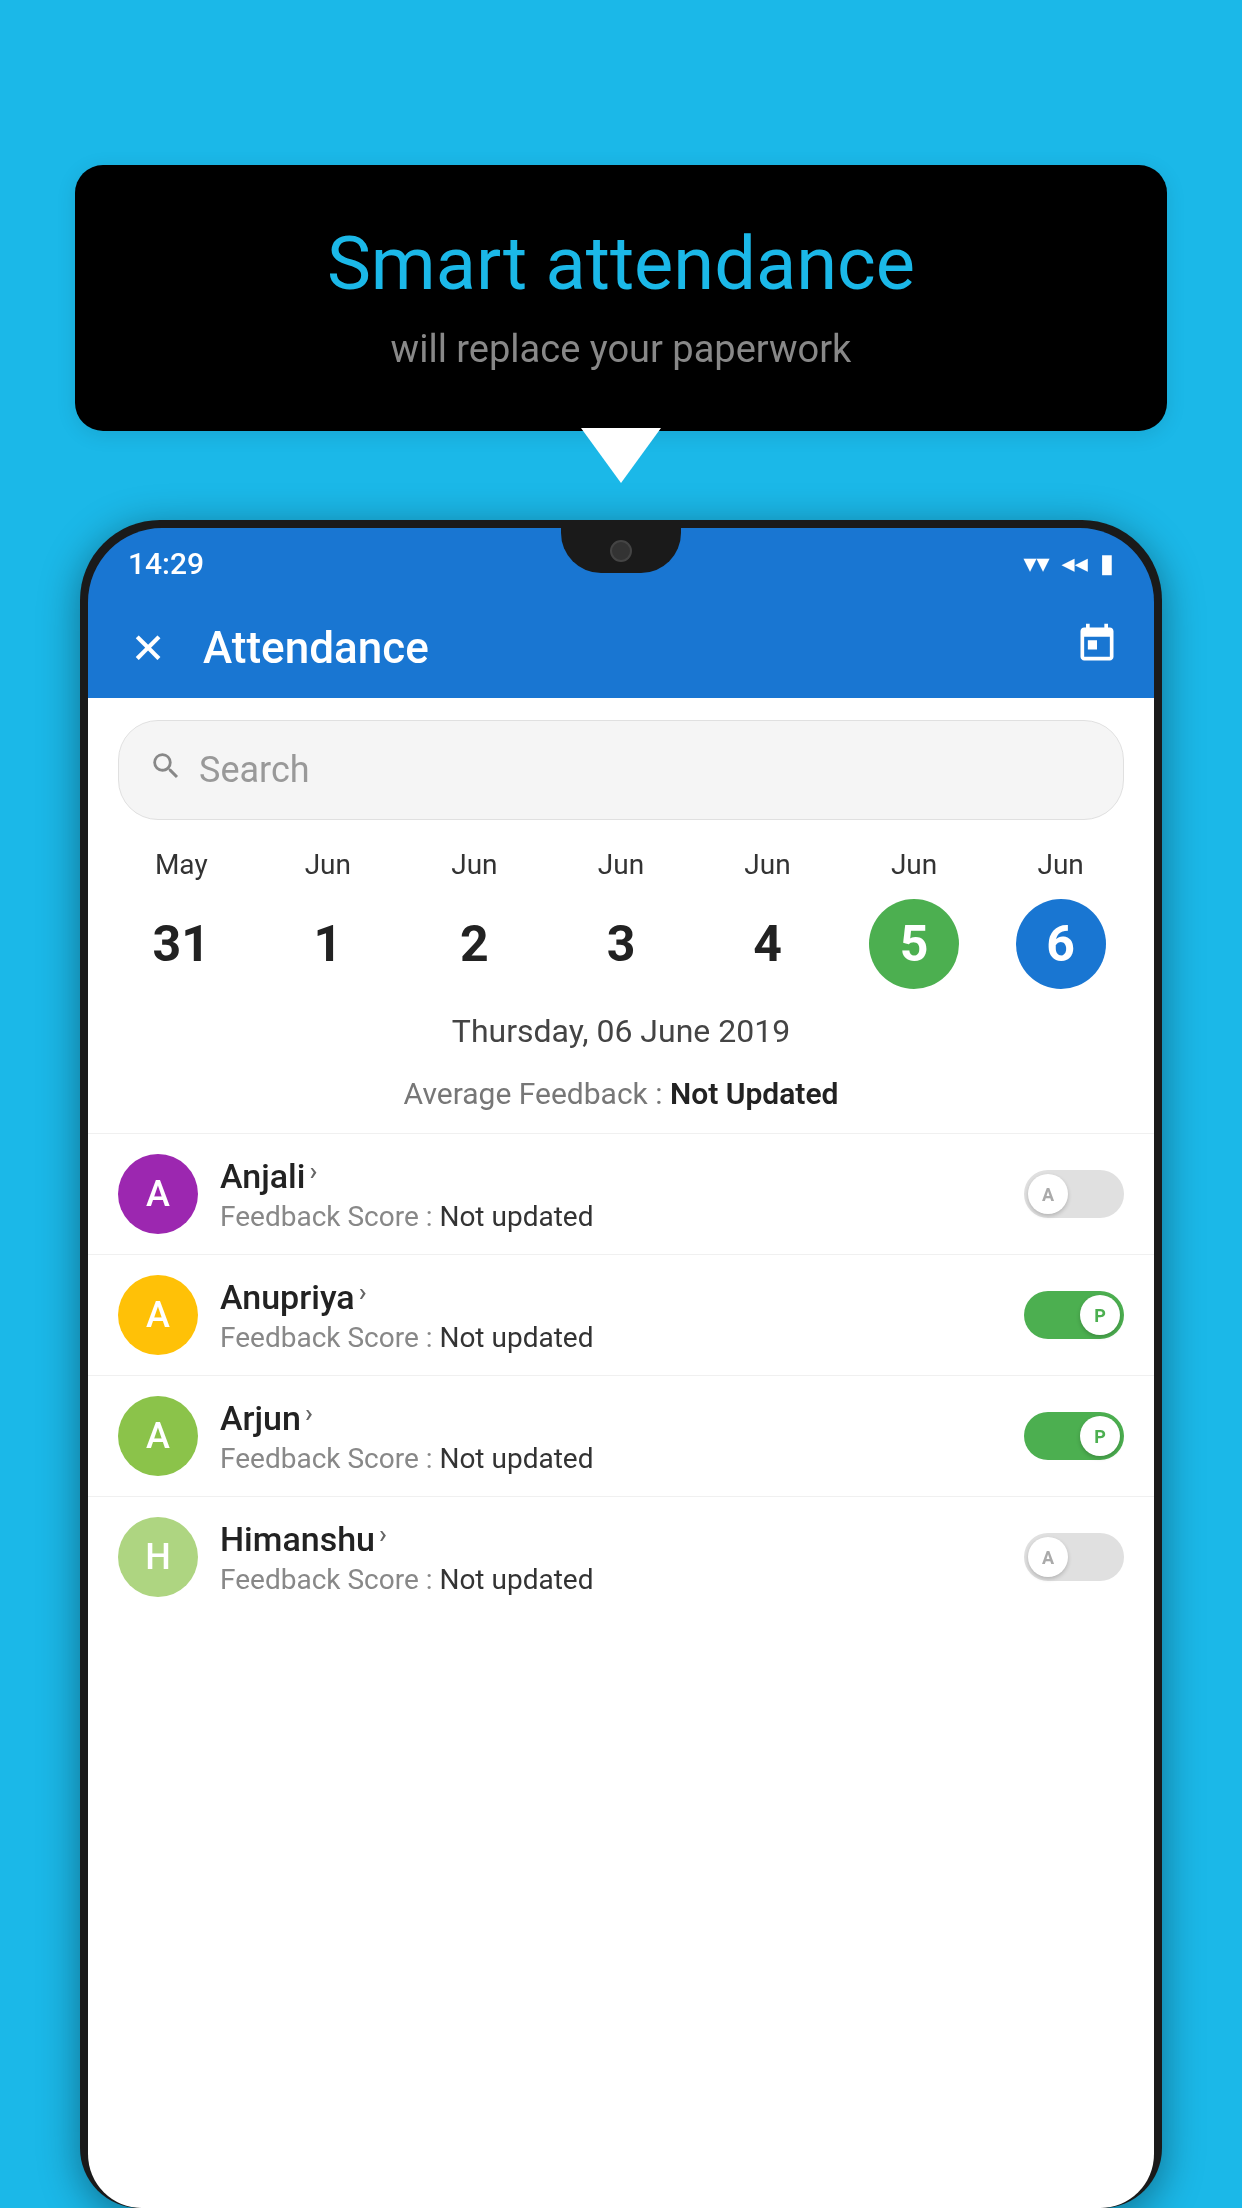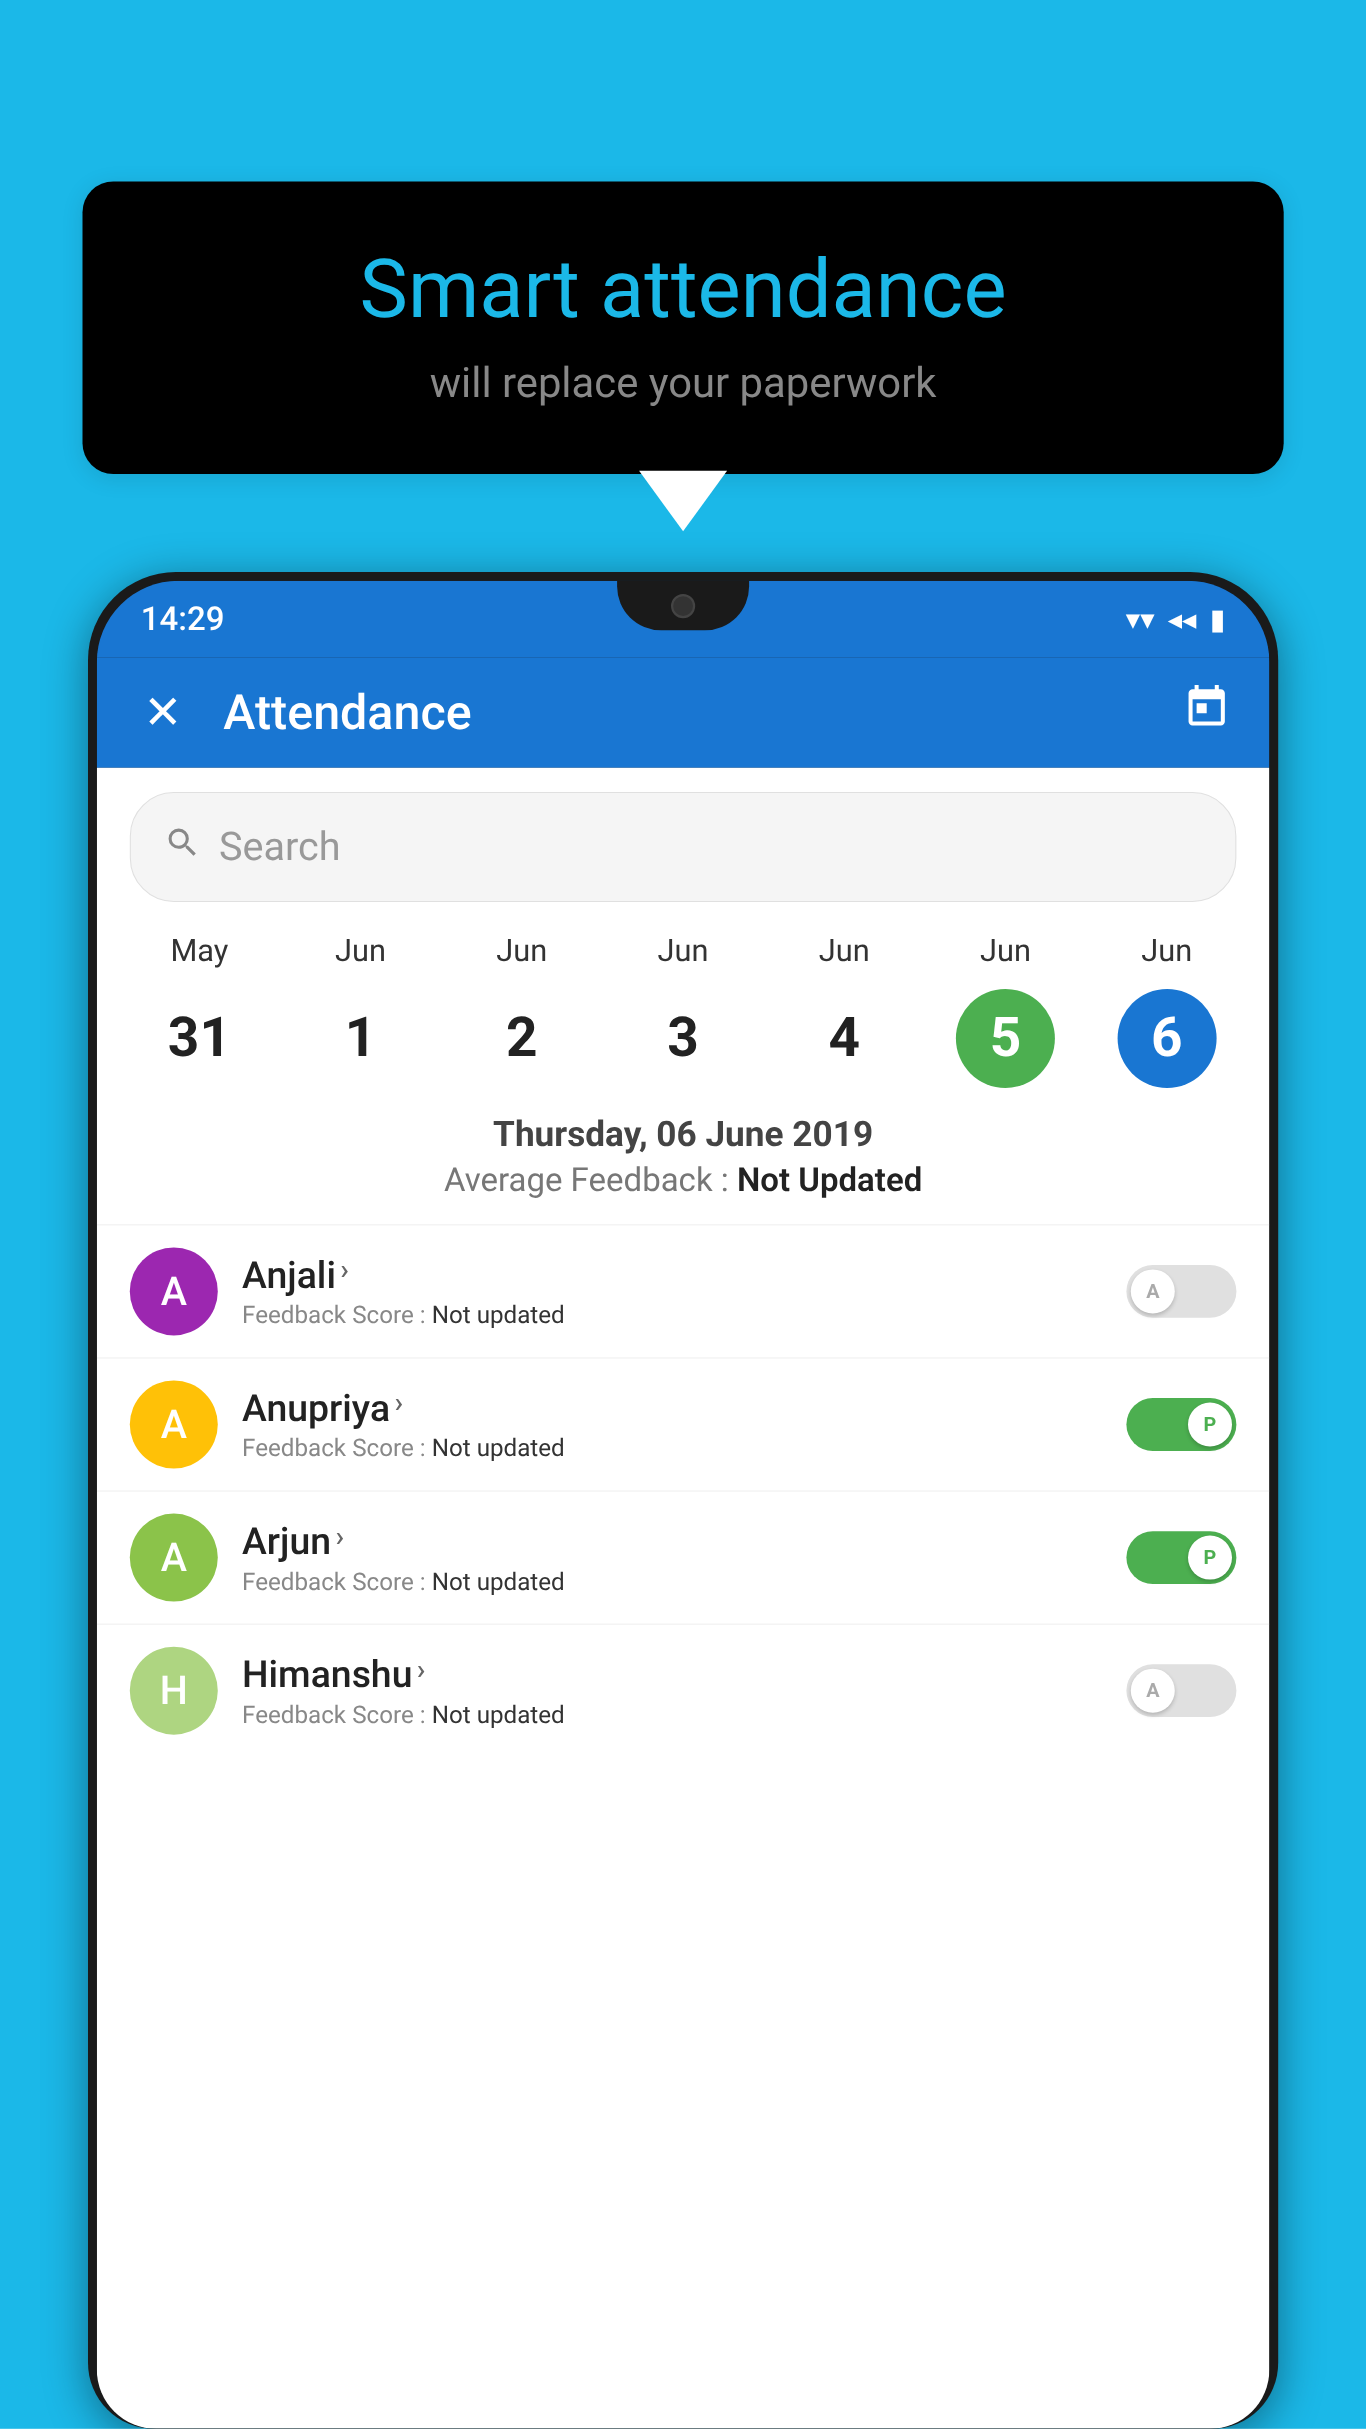--- a/index.html
+++ b/index.html
@@ -213,22 +213,22 @@
     .cal-date.selected {
       background: #1976D2;
       color: white;
     }
 
     
     .date-label {
       text-align: center;
       font-size: 32px;
       color: #444;
-      margin: 18px 0 6px;
-      font-weight: 700;
+      margin: 18px 0 26px;
+      font-weight: 400;
     }
 
     
     .add-topic-btn {
       display: block;
       margin: 0 auto 20px;
       border: 2px solid #1976D2;
       background: white;
       color: #1976D2;
       font-size: 34px;
@@ -279,21 +279,21 @@
       color: #222;
       display: flex;
       align-items: flex-start;
       gap: 4px;
     }
     .chevron {
       font-size: 26px;
       color: #666;
     }
     .feedback-score {
-      font-size: 22px;
+      font-size: 28px;
       color: #888;
       margin-top: 4px;
     }
     .feedback-score strong {
       color: #333;
       font-weight: 400;
     }
 
     
     .toggle-wrap {

